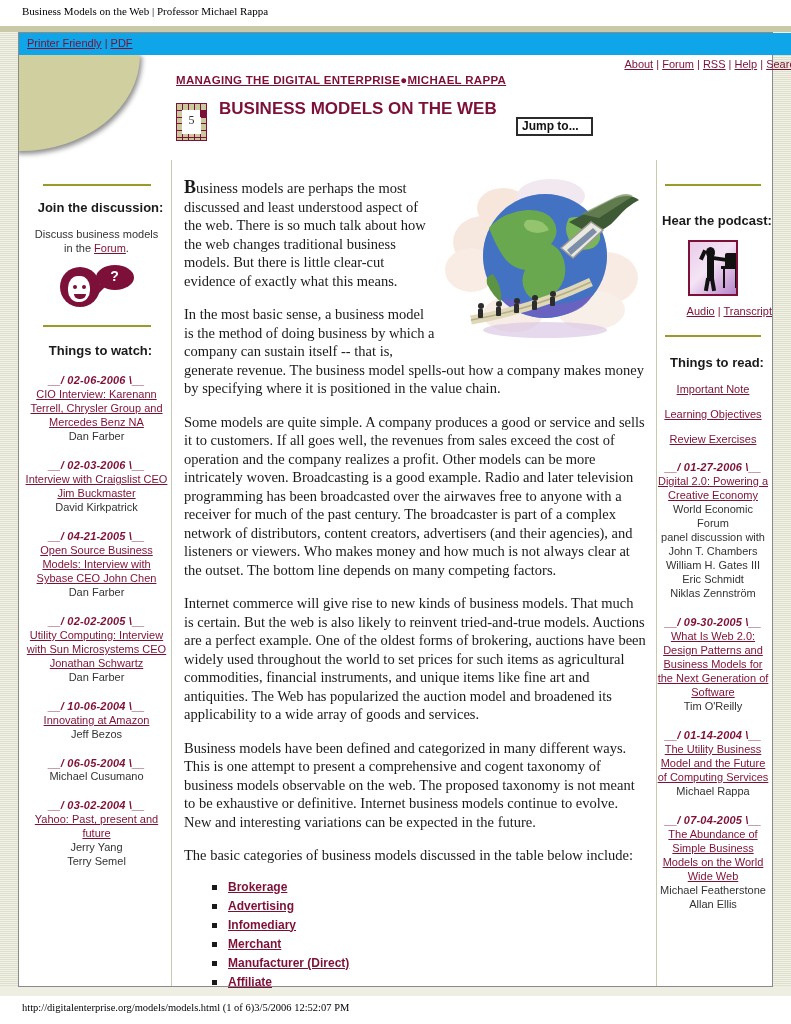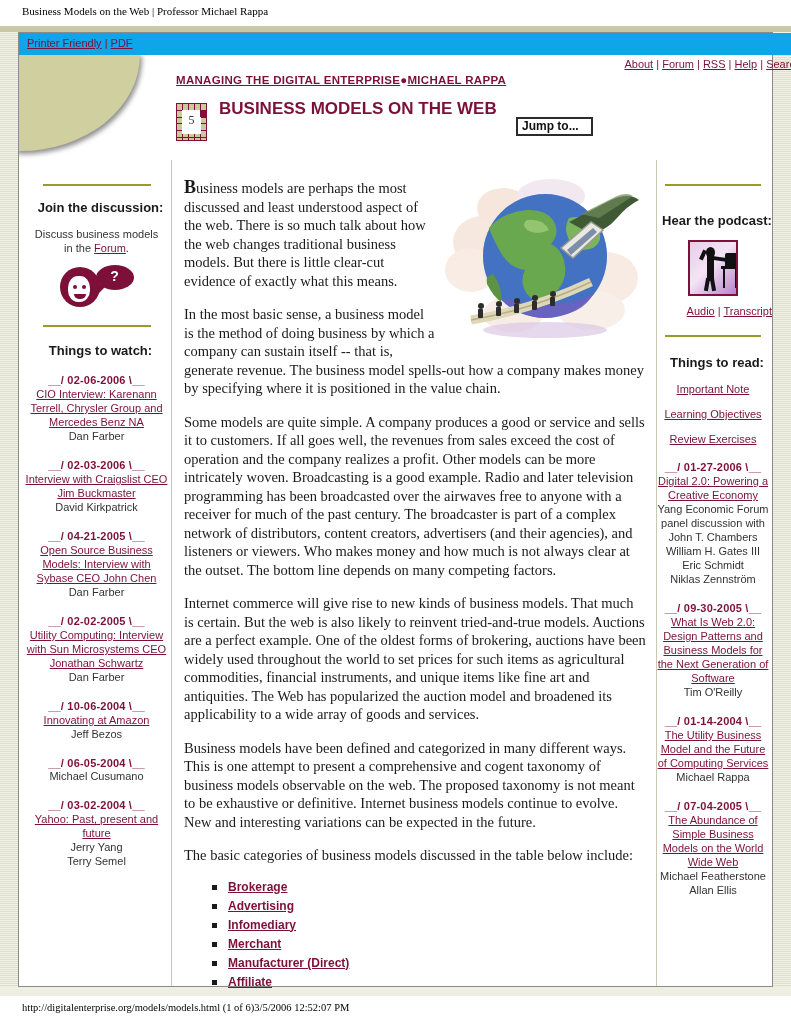--- a/index.html
+++ b/index.html
@@ -154,21 +154,21 @@
     position:absolute;left:0;right:0;top:3px;text-align:center;
     font-family:"Liberation Sans",sans-serif;font-weight:bold;font-size:14px;color:#fff;
   }
   .disc-tail{position:absolute;left:38px;top:20px;width:0;height:0;
     border-left:9px solid #7d1038;border-bottom:9px solid transparent;}
 
   
   .news-item{margin-top:16px;text-align:center;}
   .news-date{
     font-family:"Liberation Sans",sans-serif;font-weight:bold;font-size:11px;
-    color:#7d1038;letter-spacing:0.2px;white-space:nowrap;
+    color:#7d1038;letter-spacing:0.2px;white-space:nowrap;font-style:italic;
   }
   .news-title{
     font-family:"Liberation Sans",sans-serif;font-size:11px;color:#7d1038;
     text-decoration:underline;line-height:14px;display:block;margin-top:1px;
   }
   .news-author{
     font-family:"Liberation Sans",sans-serif;font-size:11px;color:#333;
     line-height:14px;display:block;
   }
 
@@ -430,21 +430,21 @@
 
           <div id="read-list">
               <a class="read-link" href="#">Important Note</a>
               <a class="read-link" href="#">Learning Objectives</a>
               <a class="read-link" href="#">Review Exercises</a>
             </div>
           <div id="right-news-list" style="padding:0 2px;">
               <div class="news-item">
                 <div class="news-date">__/ 01-27-2006 \__</div>
                 <a class="news-title" href="#">Digital 2.0: Powering a Creative Economy</a>
-                <span class="news-author">Yang Economic Forum</span>
+                <span class="news-author">World Economic Forum</span>
                 <span class="news-author">panel discussion with</span>
                 <span class="news-author">John T. Chambers</span>
                 <span class="news-author">William H. Gates III</span>
                 <span class="news-author">Eric Schmidt</span>
                 <span class="news-author">Niklas Zennström</span>
               </div>
               <div class="news-item">
                 <div class="news-date">__/ 09-30-2005 \__</div>
                 <a class="news-title" href="#">What Is Web 2.0: Design Patterns and Business Models for the Next Generation of Software</a>
                 <span class="news-author">Tim O'Reilly</span>

